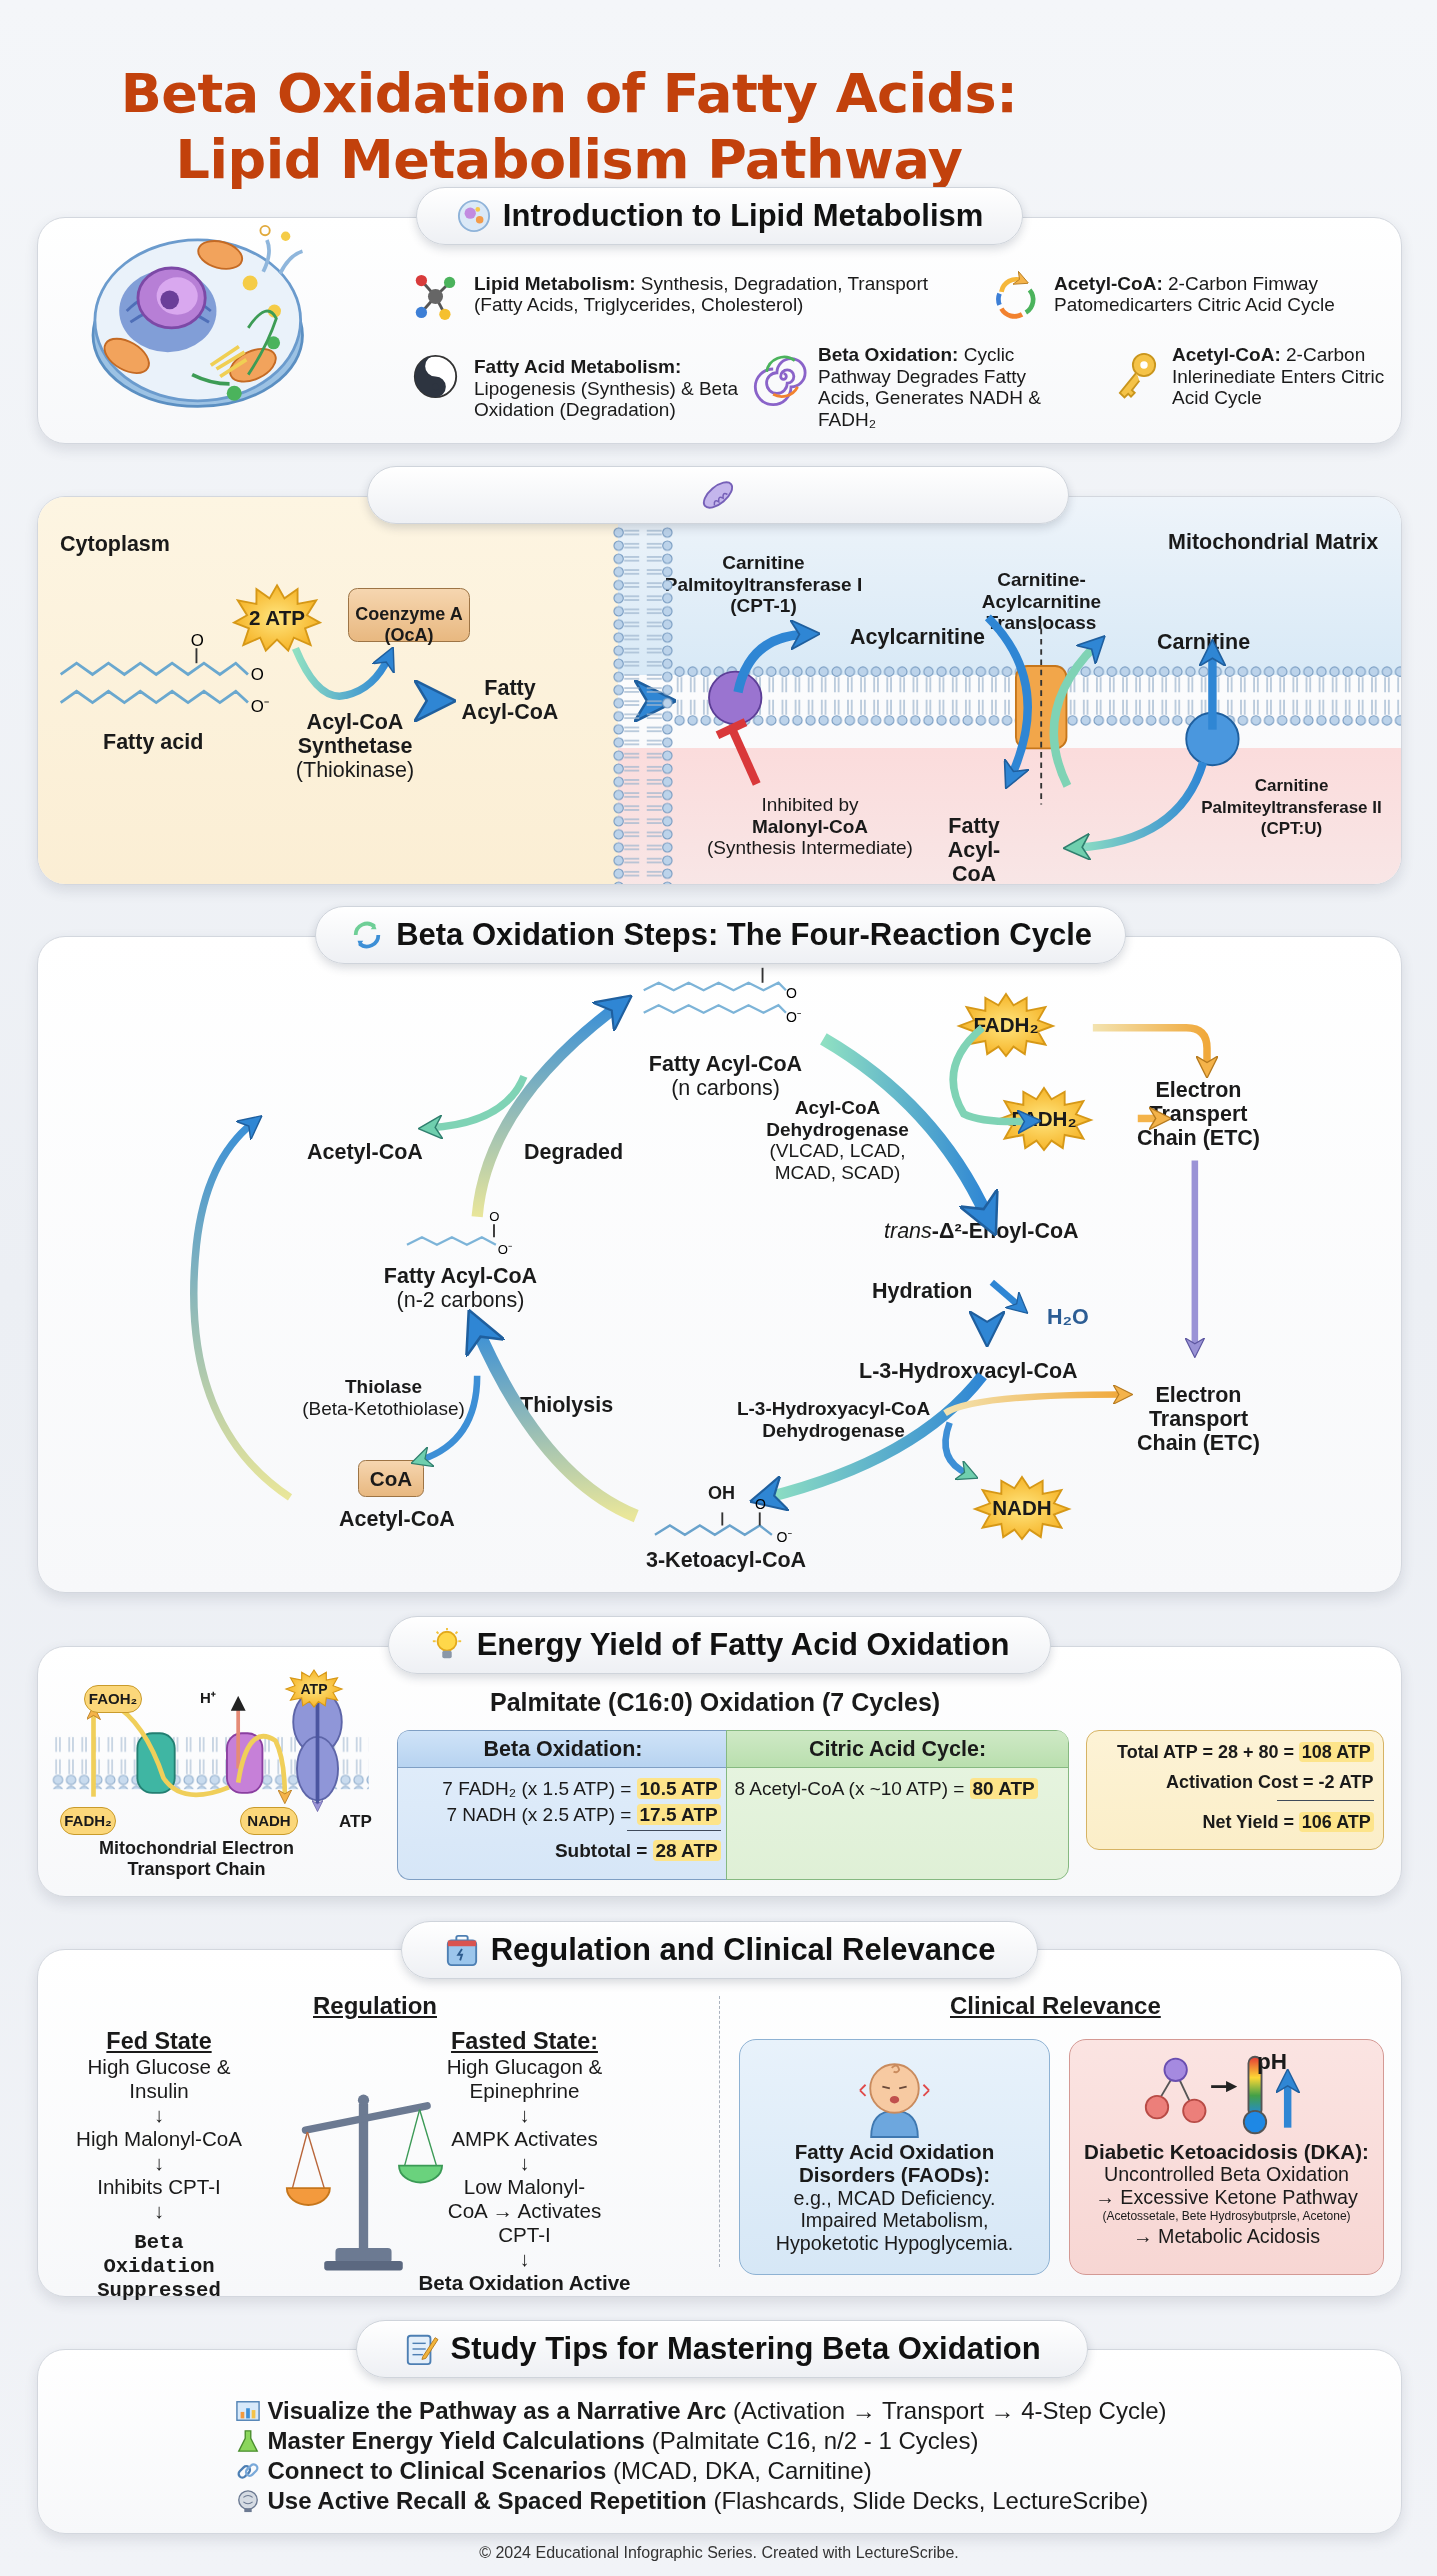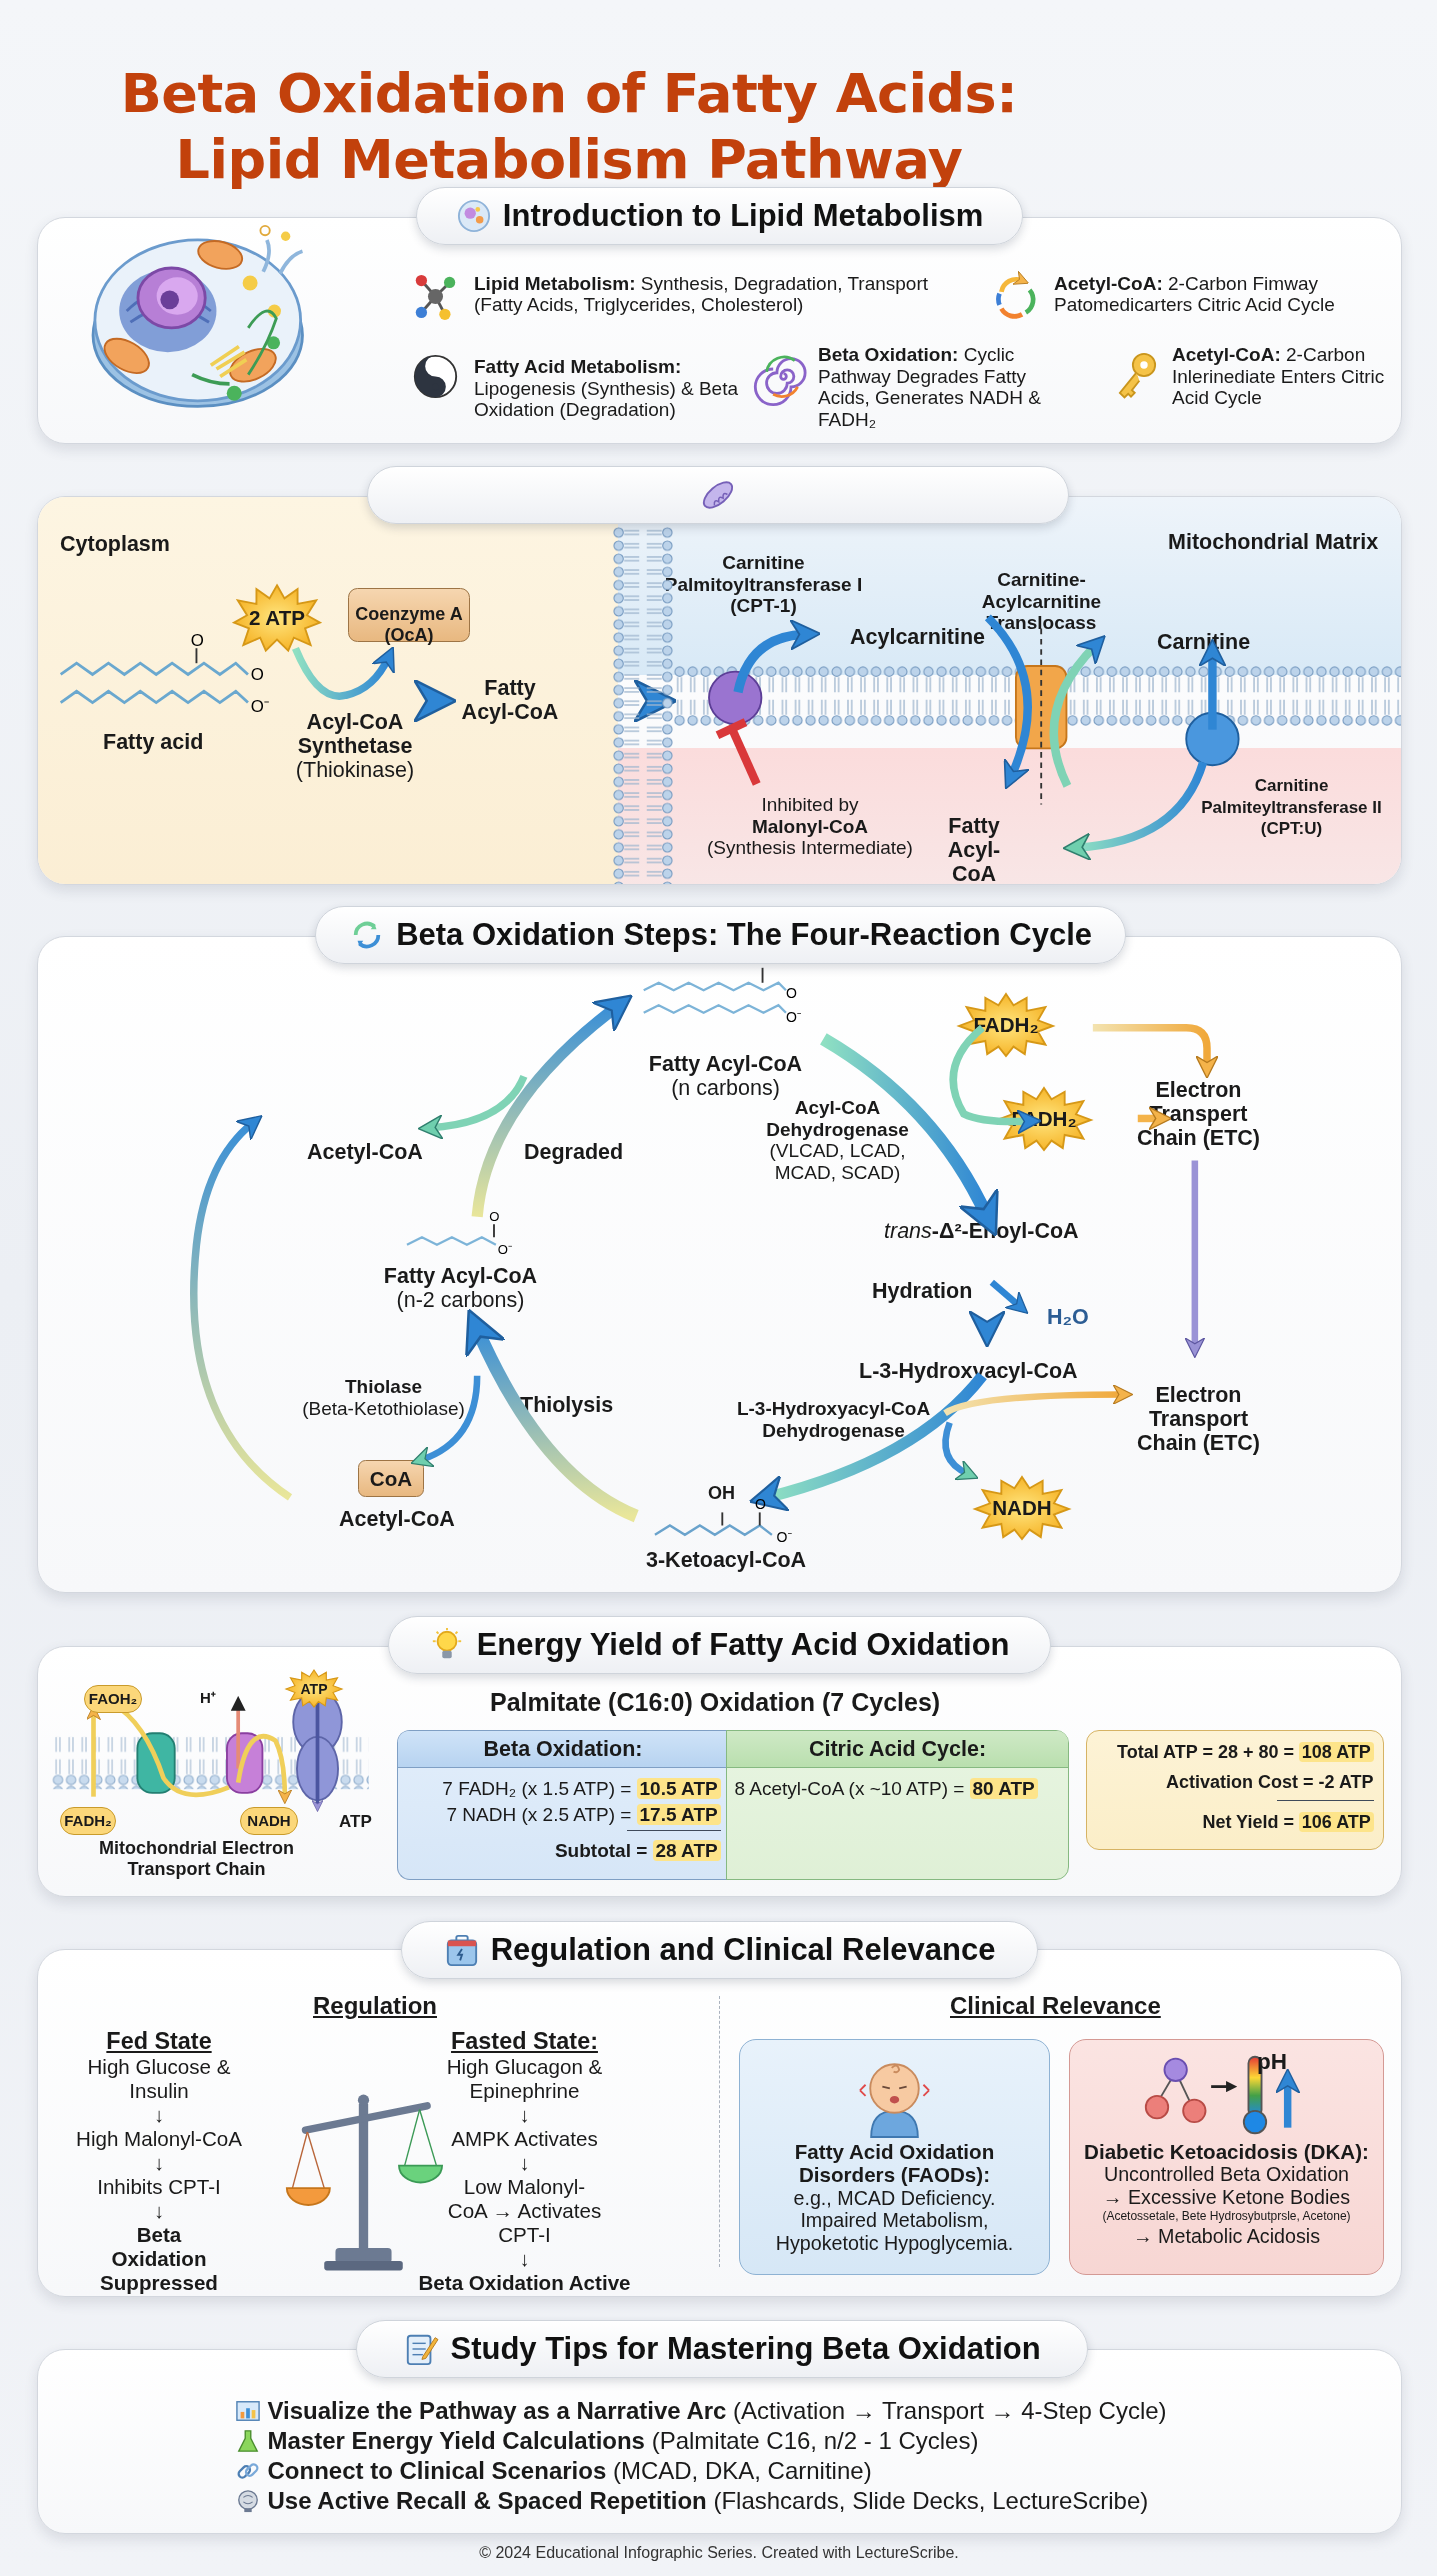--- a/index.html
+++ b/index.html
@@ -548,21 +548,21 @@
 <div class="abs lbl b u" style="left:313px; top:1994px; font-size:24px;">Regulation</div>
 
 <div class="abs c" style="left:56px; top:2027px; width:206px; font-size:20.6px; line-height:24px;">
   <div class="b u" style="font-size:23.4px; line-height:28px;">Fed State</div>
   <div>High Glucose &amp; Insulin</div>
   <div class="b">↓</div>
   <div>High Malonyl-CoA</div>
   <div class="b">↓</div>
   <div>Inhibits CPT-I</div>
   <div class="b">↓</div>
-  <div class="b" style="width:140px; margin:0 auto;">Beta Oxidation Suppressed</div>
+  <div class="b" style="width:140px; margin:8px auto;font-family:Liberation Mono, monospace;">Beta Oxidation Suppressed</div>
 </div>
 
 <svg class="abs" style="left:298px; top:2089px;" width="131" height="187" viewBox="0 0 140 200">
   <line x1="70" y1="16" x2="70" y2="170" stroke="#6c7a92" stroke-width="10"></line>
   <circle cx="70" cy="12" r="6" fill="#6c7a92"></circle>
   <line x1="8" y1="44" x2="138" y2="18" stroke="#6c7a92" stroke-width="8" stroke-linecap="round"></line>
   <line x1="10" y1="46" x2="-6" y2="106" stroke="#b9663a" stroke-width="1.5"></line>
   <line x1="10" y1="46" x2="28" y2="106" stroke="#b9663a" stroke-width="1.5"></line>
   <path d="M-12 106 h46 a23 18 0 0 1 -46 0z" fill="#f39a3d" stroke="#c6761b" stroke-width="2"></path>
   <line x1="130" y1="22" x2="114" y2="82" stroke="#3b9a56" stroke-width="1.5"></line>
@@ -619,21 +619,21 @@
           <stop offset="1" stop-color="#1e88e5"></stop>
         </linearGradient>
       </defs>
     <rect x="118" y="4" width="14" height="64" rx="7" fill="url(#thermo)" stroke="#555" stroke-width="2"></rect>
     <circle cx="125" cy="74" r="12" fill="#1e88e5" stroke="#555" stroke-width="2"></circle>
     <path d="M160 80 L160 30" stroke="#2f86d4" stroke-width="8" marker-end="url(#mBlue)"></path>
   </svg>
   <div class="abs b" style="left:187px; top:9.4px; font-size:22.5px;">pH</div>
   <div class="b" style="font-size:20.6px; line-height:23.4px;">Diabetic Ketoacidosis (DKA):</div>
   <div style="font-size:19.7px; line-height:22.5px;">Uncontrolled Beta Oxidation</div>
-  <div style="font-size:19.7px; line-height:22.5px;">→ Excessive Ketone Bodies</div>
+  <div style="font-size:19.7px; line-height:22.5px;">→ Excessive Ketone Pathway</div>
   <div style="font-size:12px; line-height:17px;">(Acetossetale, Bete Hydrosybutprsle, Acetone)</div>
   <div style="font-size:19.7px; line-height:22.5px;">→ Metabolic Acidosis</div>
 </div>
 
 <div class="panel" style="top:2349px; height:185px;"></div>
 <div class="pill" style="left:356px; top:2320px; width:732px;">
   <span class="ico">
     <svg width="34" height="34" viewBox="0 0 36 36">
         <rect x="4" y="4" width="24" height="30" rx="3" fill="#e4effa" stroke="#4d7fb3" stroke-width="2"></rect>
         <line x1="9" y1="12" x2="23" y2="12" stroke="#4d7fb3" stroke-width="1.5"></line>

